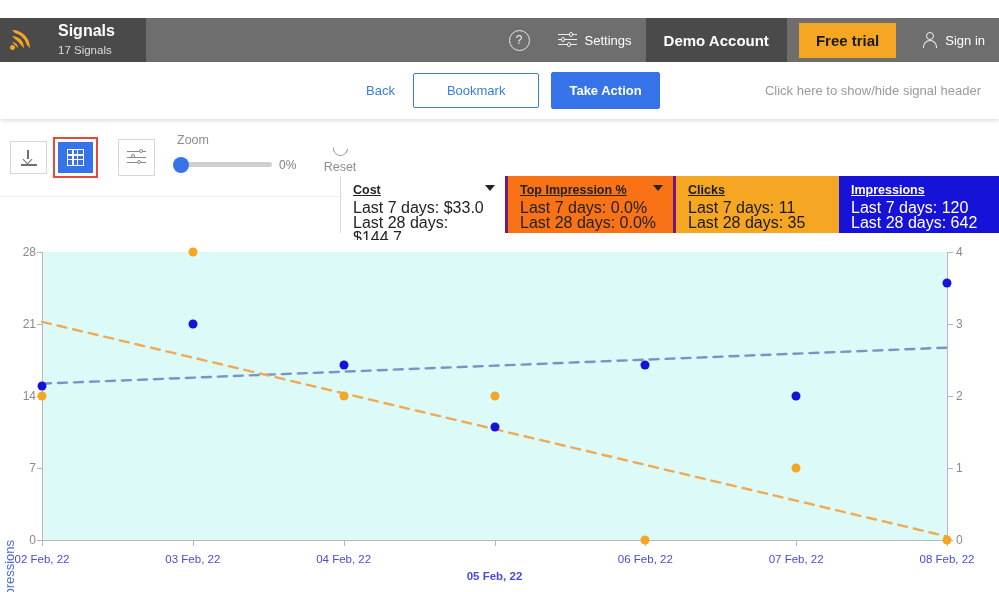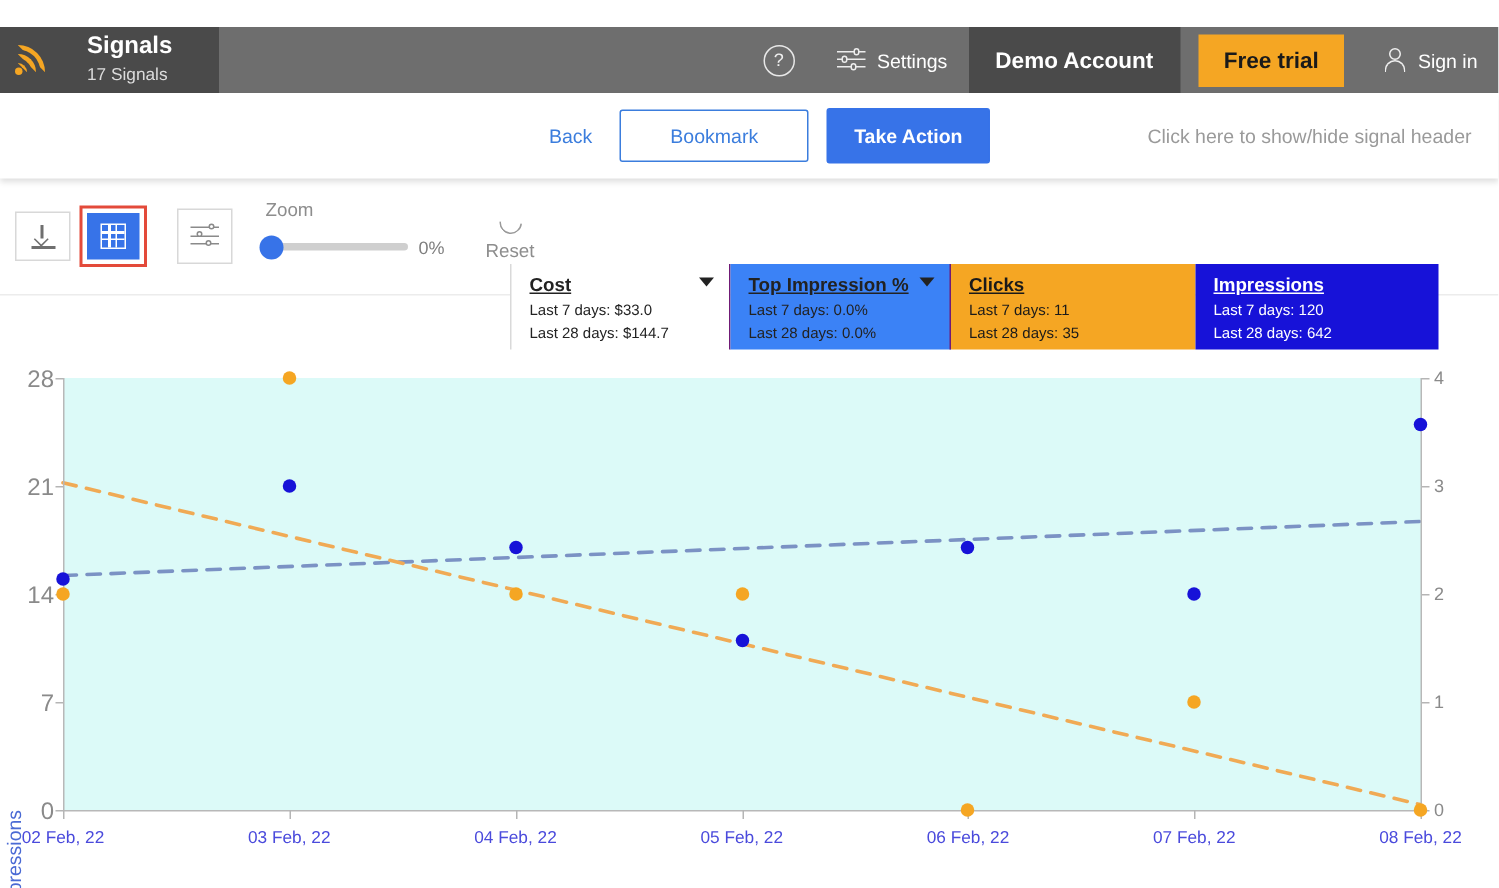--- a/index.html
+++ b/index.html
@@ -189,29 +189,29 @@
     width:15px; height:15px; margin:0 auto 4px;
     border:1.6px solid #9a9a9a; border-radius:50%;
     border-top-color:transparent; border-right-color:transparent;
     transform:rotate(-40deg);
   }
   .reset-txt { color:#8d8d8d; font-size:12.5px; }
 
   
   .cards { position:absolute; left:340px; top:176px; display:flex; height:57px; }
   .card {
-    width:147px; padding:6px 10px 6px 12px; position:relative;
-    border-right:1px solid #701a75;
+    width:168px; padding:6px 10px 6px 12px; position:relative;
+    border-right:3px solid #701a75;
   }
   .card.first { border-left:1px solid #d9d9d9; }
   .card .c-title {
     font-size:12.5px; font-weight:bold; text-decoration:underline;
     margin-bottom:3px; display:inline-block;
   }
-  .card .c-line { font-size:10px; line-height:15px; }
+  .card .c-line { font-size:16px; line-height:15px; }
   .card .caret {
     position:absolute; right:10px; top:9px;
     width:0; height:0; border-left:5px solid transparent;
     border-right:5px solid transparent; border-top:6px solid #222;
     cursor:pointer;
   }
   .card.cost, .card.topimp { background:#fff; color:#222; }
   .card.clicks { background:#f5a623; color:#1a1a1a; border-right:none; width:163px; }
   .card.impr  { background:#1712d8; color:#fff; border-right:none; width:162px; }
 
@@ -220,21 +220,21 @@
   .plot {
     position:absolute; left:42px; top:12px; width:906px; height:288px;
     background:#dcfaf8;
   }
   .ylab-left {
     position:absolute; left:2px; top:370px; transform:rotate(-90deg);
     transform-origin:left top; color:#4a6ad4; font-size:13px; white-space:nowrap;
   }
   .ytick-l {
     position:absolute; right:0; text-align:right; color:#8a8a8a;
-    font-size:16px; width:36px; transform:translateY(-7px);
+    font-size:12px; width:36px; transform:translateY(-7px);
   }
   .ytick-r {
     position:absolute; left:0; color:#8a8a8a; font-size:12px;
     transform:translateY(-7px);
   }
   .tick-mark-l { position:absolute; width:5px; height:1px; background:#b5b5b5; }
   .tick-mark-r { position:absolute; width:5px; height:1px; background:#b5b5b5; }
   .xtick {
     position:absolute; color:#4a4adc; font-size:11.5px;
     transform:translateX(-50%); white-space:nowrap;
@@ -344,21 +344,21 @@
       </div>
     </div>
     <div class="reset-group">
       <div class="reset-arc"></div>
       <div class="reset-txt">Reset</div>
     </div>
   </div>
 
   <div class="cards" id="cards">
       <div class="card cost first" style="background: rgb(255, 255, 255); color: rgb(34, 34, 34);"><div class="c-title">Cost</div><div class="caret"></div><div class="c-line">Last 7 days: $33.0</div><div class="c-line">Last 28 days: $144.7</div></div>
-      <div class="card topimp" style="background: #3b82f6; color: rgb(34, 34, 34);"><div class="c-title">Top Impression %</div><div class="caret"></div><div class="c-line">Last 7 days: 0.0%</div><div class="c-line">Last 28 days: 0.0%</div></div>
+      <div class="card topimp" style="background: #f97316; color: rgb(34, 34, 34);"><div class="c-title">Top Impression %</div><div class="caret"></div><div class="c-line">Last 7 days: 0.0%</div><div class="c-line">Last 28 days: 0.0%</div></div>
       <div class="card clicks" style="background: rgb(245, 166, 35); color: rgb(26, 26, 26);"><div class="c-title">Clicks</div><div class="c-line">Last 7 days: 11</div><div class="c-line">Last 28 days: 35</div></div>
       <div class="card impr" style="background: rgb(23, 18, 216); color: rgb(255, 255, 255);"><div class="c-title">Impressions</div><div class="c-line">Last 7 days: 120</div><div class="c-line">Last 28 days: 642</div></div>
     </div>
 
   <div class="chart-area">
     <div class="ylab-left" style="color: rgb(74, 106, 212);">Impressions</div>
 
     <div class="plot" id="plot" style="background: rgb(220, 250, 248);">
       <svg class="trend" id="trendsvg" width="906" height="288">
           <line x1="0" y1="131.65714285714287" x2="905" y2="95.65714285714287" stroke="#7b92c4" stroke-width="2.4" stroke-dasharray="9 7" stroke-linecap="round"></line>
@@ -389,21 +389,21 @@
         <div class="tick-mark-r" style="left:948px;top:84px;"></div>
         <div class="ytick-r" style="left:956px;top:12px;">4</div>
         <div class="tick-mark-r" style="left:948px;top:12px;"></div>
         <div class="xtick-mark" style="left:42px;top:300px;"></div>
         <div class="xtick" style="left:42px;top:313px;">02 Feb, 22</div>
         <div class="xtick-mark" style="left:192.83333333333331px;top:300px;"></div>
         <div class="xtick" style="left:192.83333333333331px;top:313px;">03 Feb, 22</div>
         <div class="xtick-mark" style="left:343.66666666666663px;top:300px;"></div>
         <div class="xtick" style="left:343.66666666666663px;top:313px;">04 Feb, 22</div>
         <div class="xtick-mark" style="left:494.5px;top:300px;"></div>
-        <div class="xtick" style="left:494.5px;top:313px;">05 Feb, 22</div>
+        <div class="xtick" style="left:494.5px;top:330px;font-weight:bold;">05 Feb, 22</div>
         <div class="xtick-mark" style="left:645.3333333333333px;top:300px;"></div>
         <div class="xtick" style="left:645.3333333333333px;top:313px;">06 Feb, 22</div>
         <div class="xtick-mark" style="left:796.1666666666667px;top:300px;"></div>
         <div class="xtick" style="left:796.1666666666667px;top:313px;">07 Feb, 22</div>
         <div class="xtick-mark" style="left:947px;top:300px;"></div>
         <div class="xtick" style="left:947px;top:313px;">08 Feb, 22</div>
       </div>
     <div id="points-layer">
         <div class="pt blue" style="left: 42px; top: 145.714px; background: rgb(23, 18, 216);"></div>
         <div class="pt blue" style="left: 192.833px; top: 84px; background: rgb(23, 18, 216);"></div>

